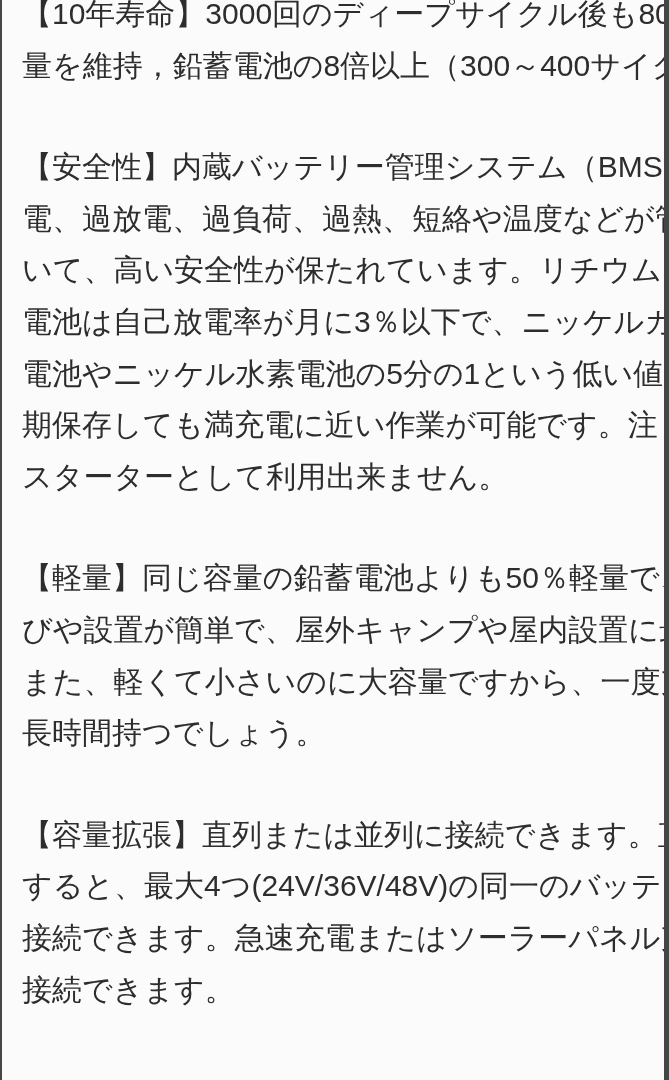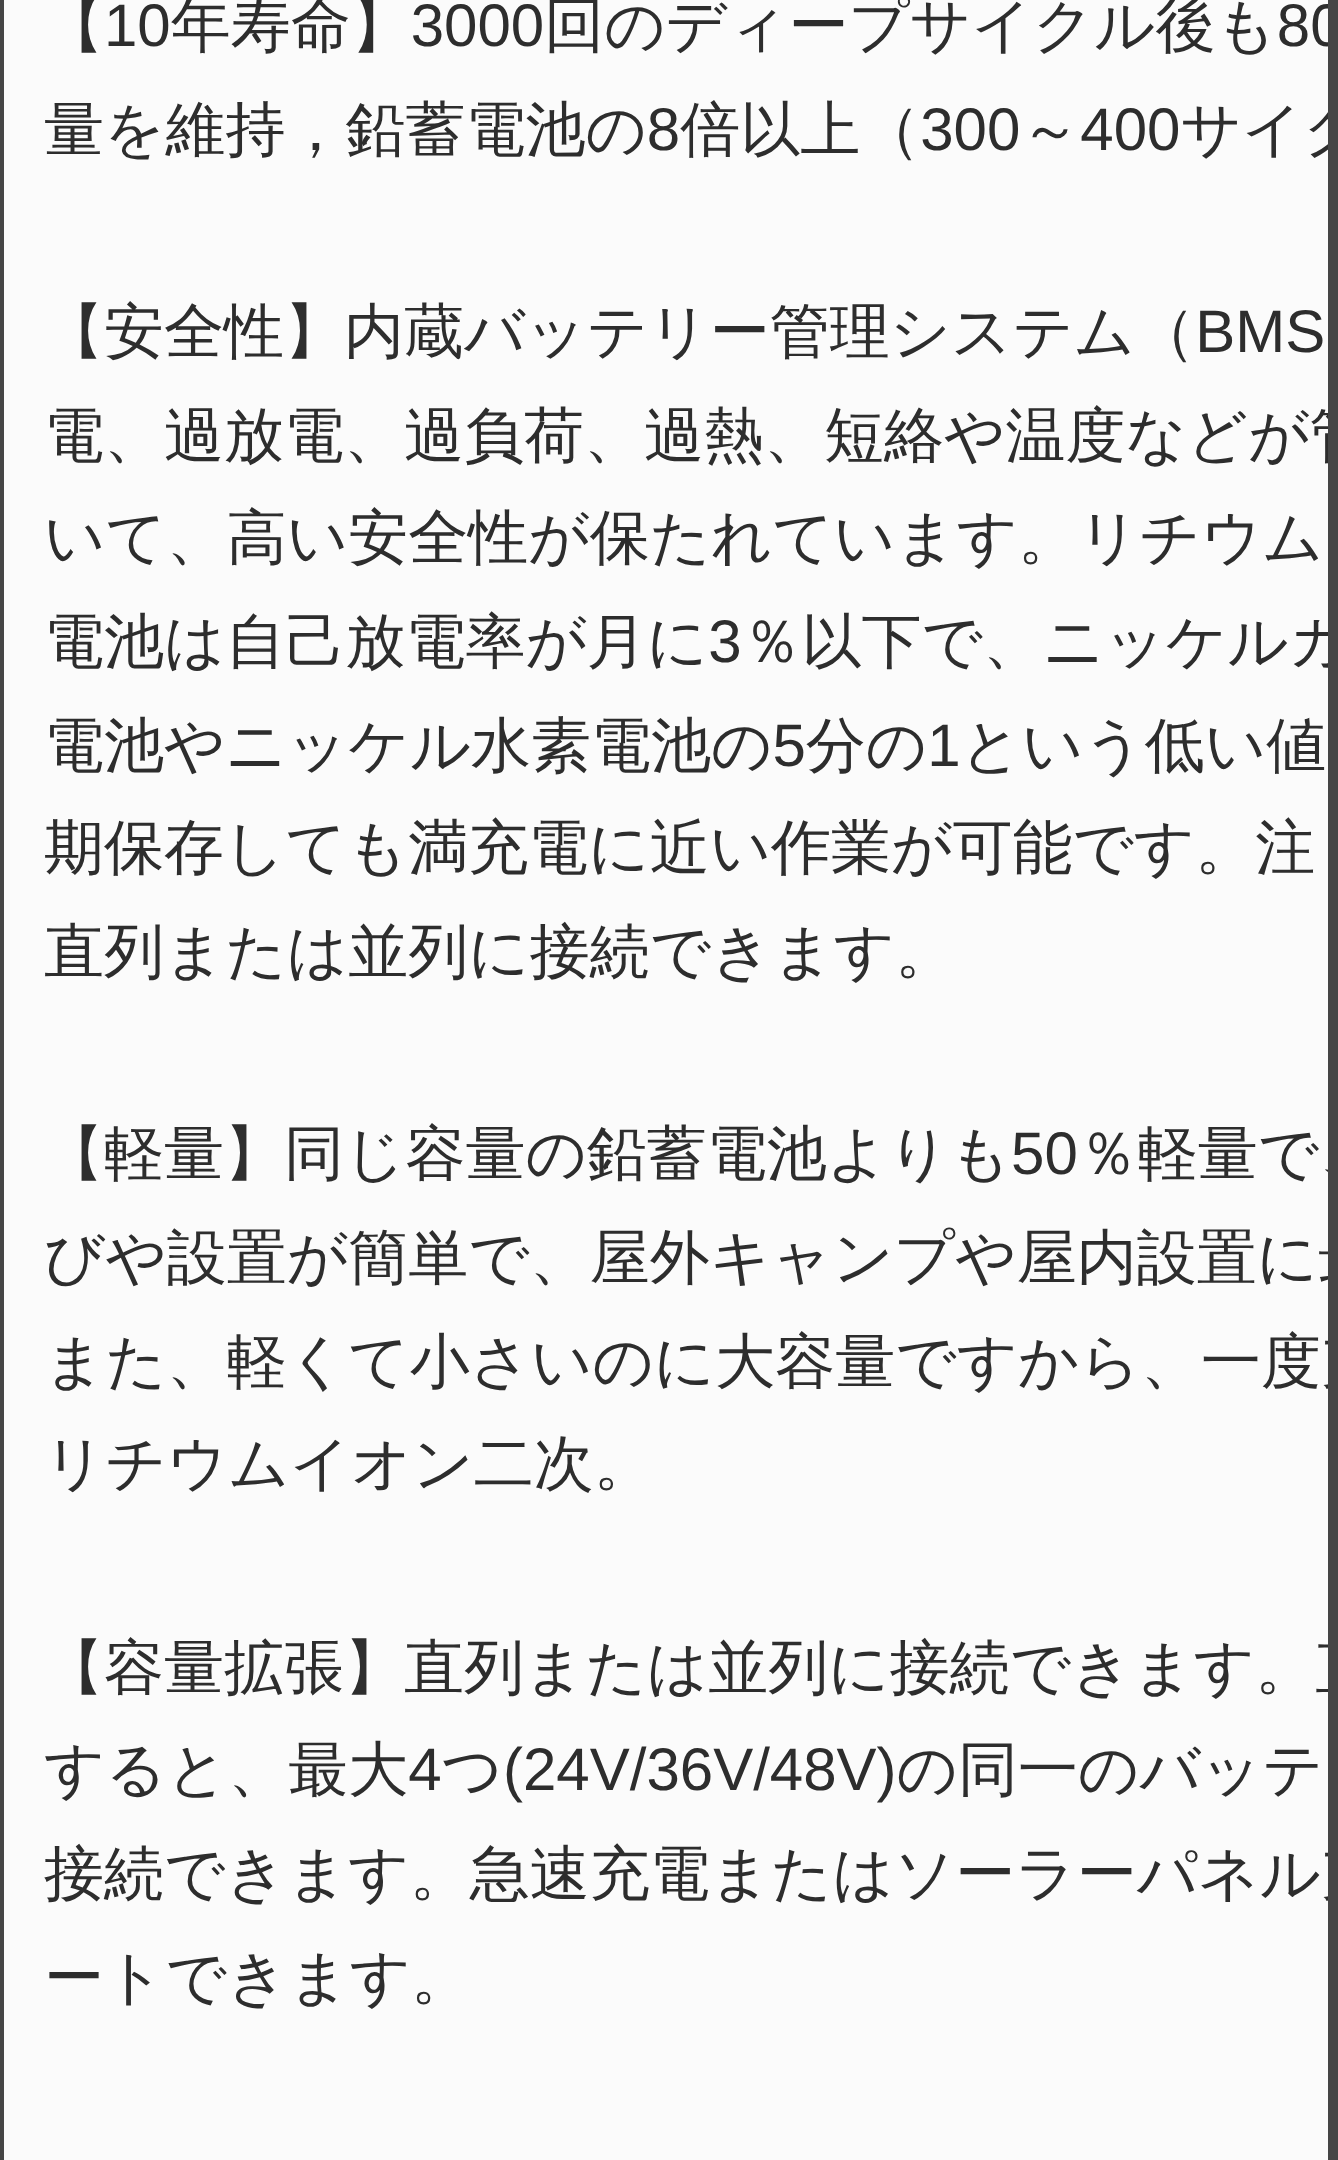--- a/index.html
+++ b/index.html
@@ -59,30 +59,30 @@
     <span class="line">量を維持，鉛蓄電池の8倍以上（300～400サイクル）で</span>
   </p>
 
   <p class="para">
     <span class="line">【安全性】内蔵バッテリー管理システム（BMS）が過充</span>
     <span class="line">電、過放電、過負荷、過熱、短絡や温度などが管理されて</span>
     <span class="line">いて、高い安全性が保たれています。リチウムイオン二次</span>
     <span class="line">電池は自己放電率が月に3％以下で、ニッケルカドミウム</span>
     <span class="line">電池やニッケル水素電池の5分の1という低い値です。長</span>
     <span class="line">期保存しても満充電に近い作業が可能です。注：ジャンプ</span>
-    <span class="line">直列または並列に接続できます。</span>
+    <span class="line">スターターとして利用出来ません。</span>
   </p>
 
   <p class="para">
     <span class="line">【軽量】同じ容量の鉛蓄電池よりも50％軽量で、持ち運</span>
     <span class="line">びや設置が簡単で、屋外キャンプや屋内設置に最適です。</span>
     <span class="line">また、軽くて小さいのに大容量ですから、一度充電すれば</span>
-    <span class="line">リチウムイオン二次。</span>
+    <span class="line">長時間持つでしょう。</span>
   </p>
 
   <p class="para">
     <span class="line">【容量拡張】直列または並列に接続できます。直列に接続</span>
     <span class="line">すると、最大4つ(24V/36V/48V)の同一のバッテリーを</span>
     <span class="line">接続できます。急速充電またはソーラーパネル充電をサポ</span>
-    <span class="line">ートできます。</span>
+    <span class="line">接続できます。</span>
   </p>
 
 </div>
 
 </body></html>

